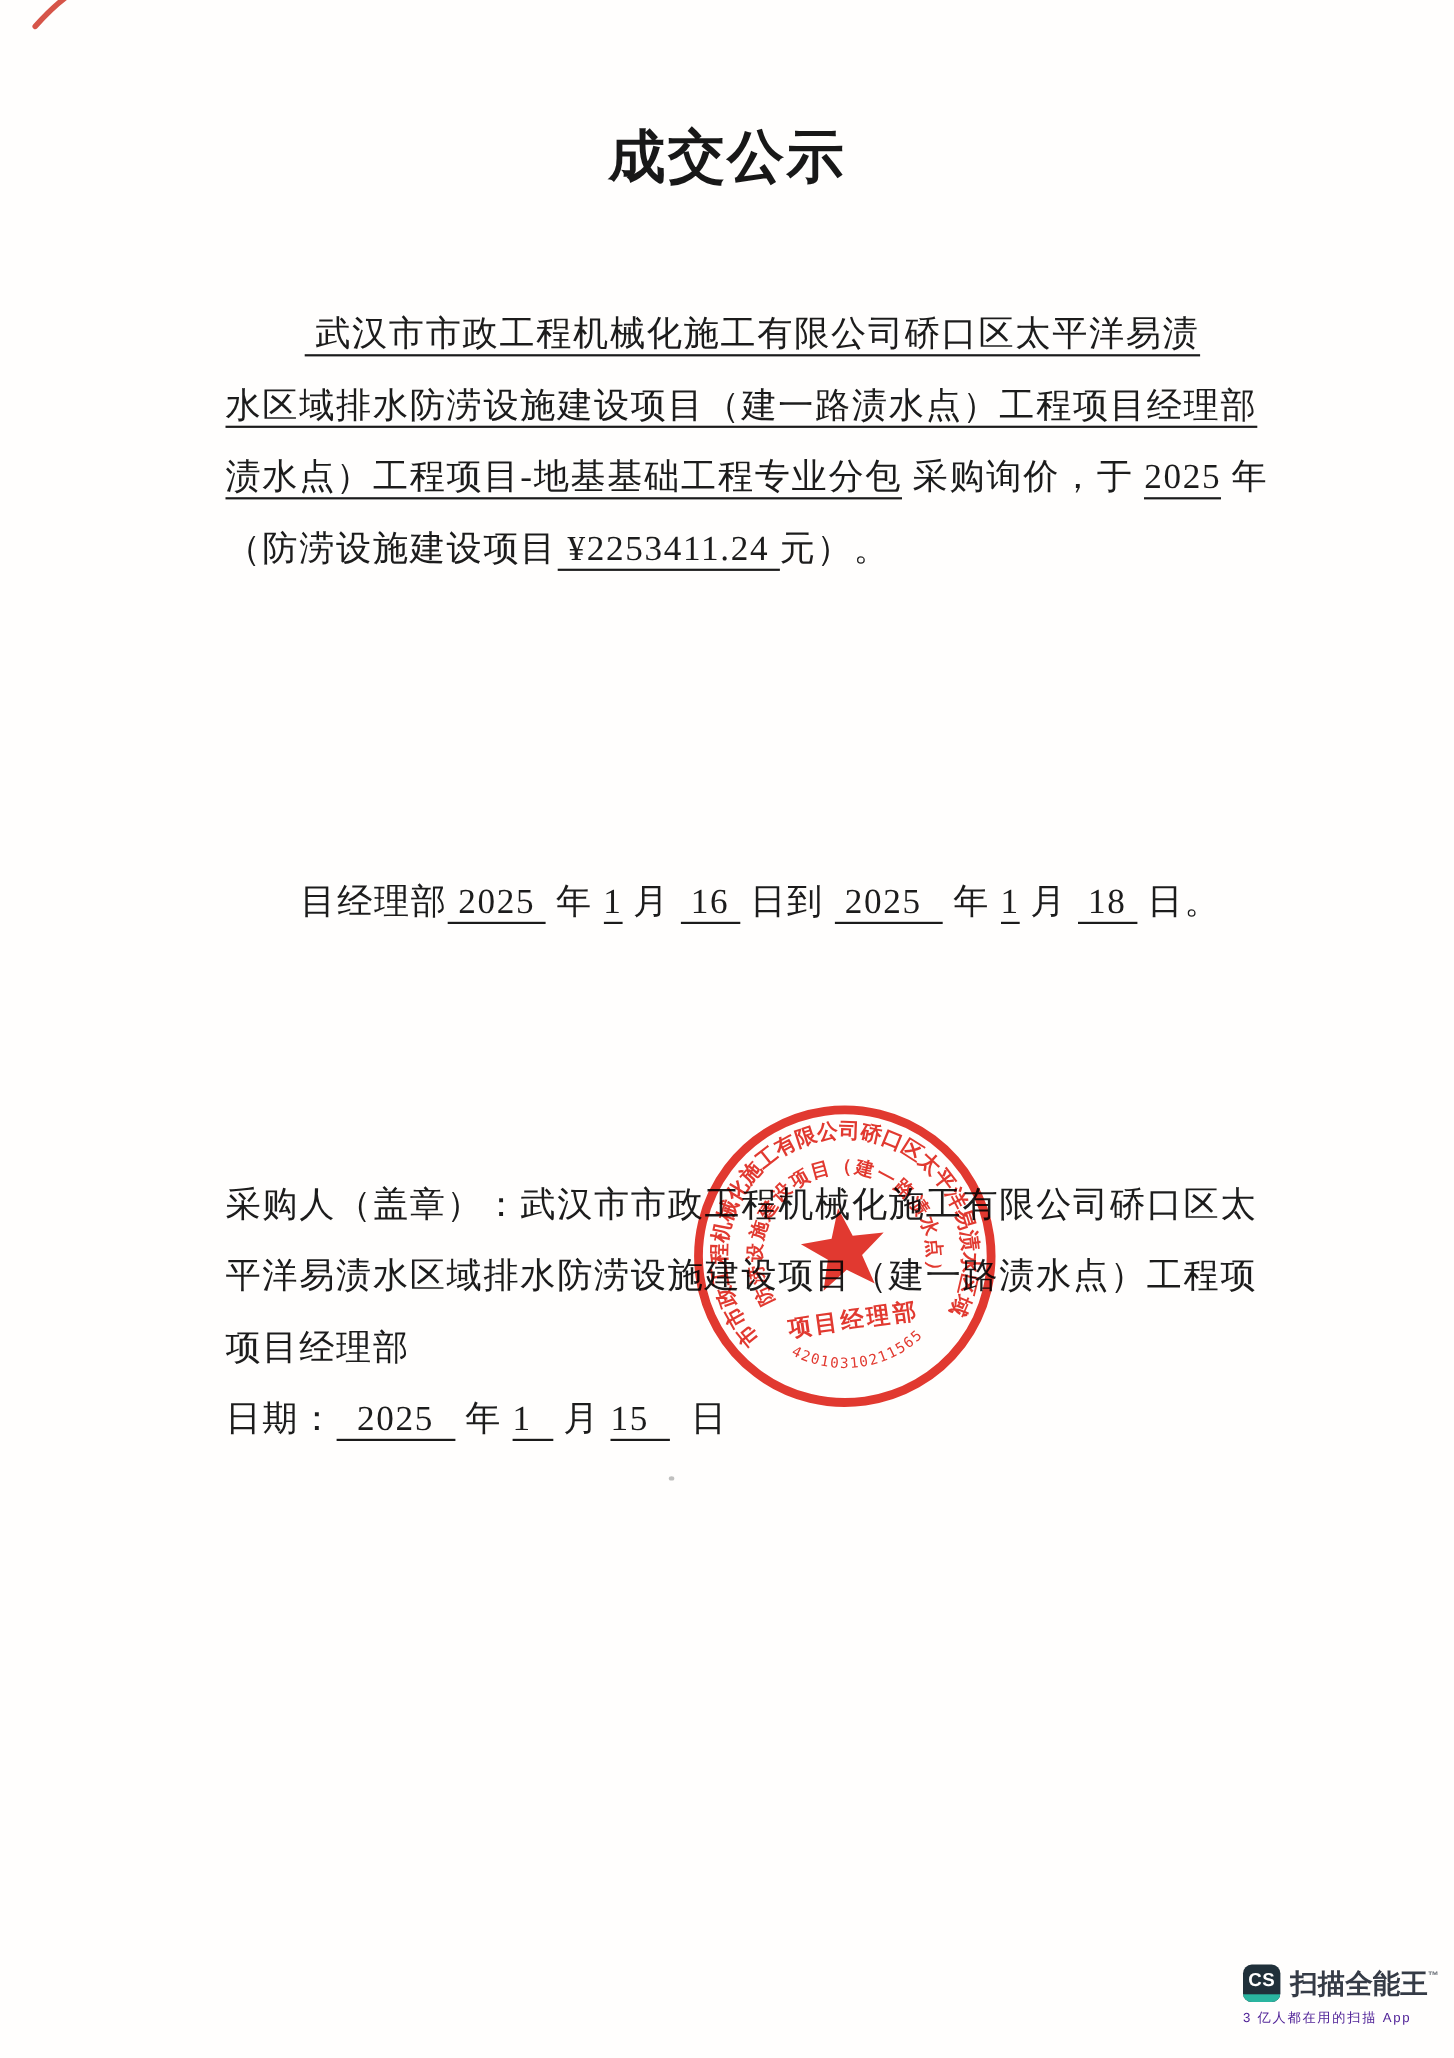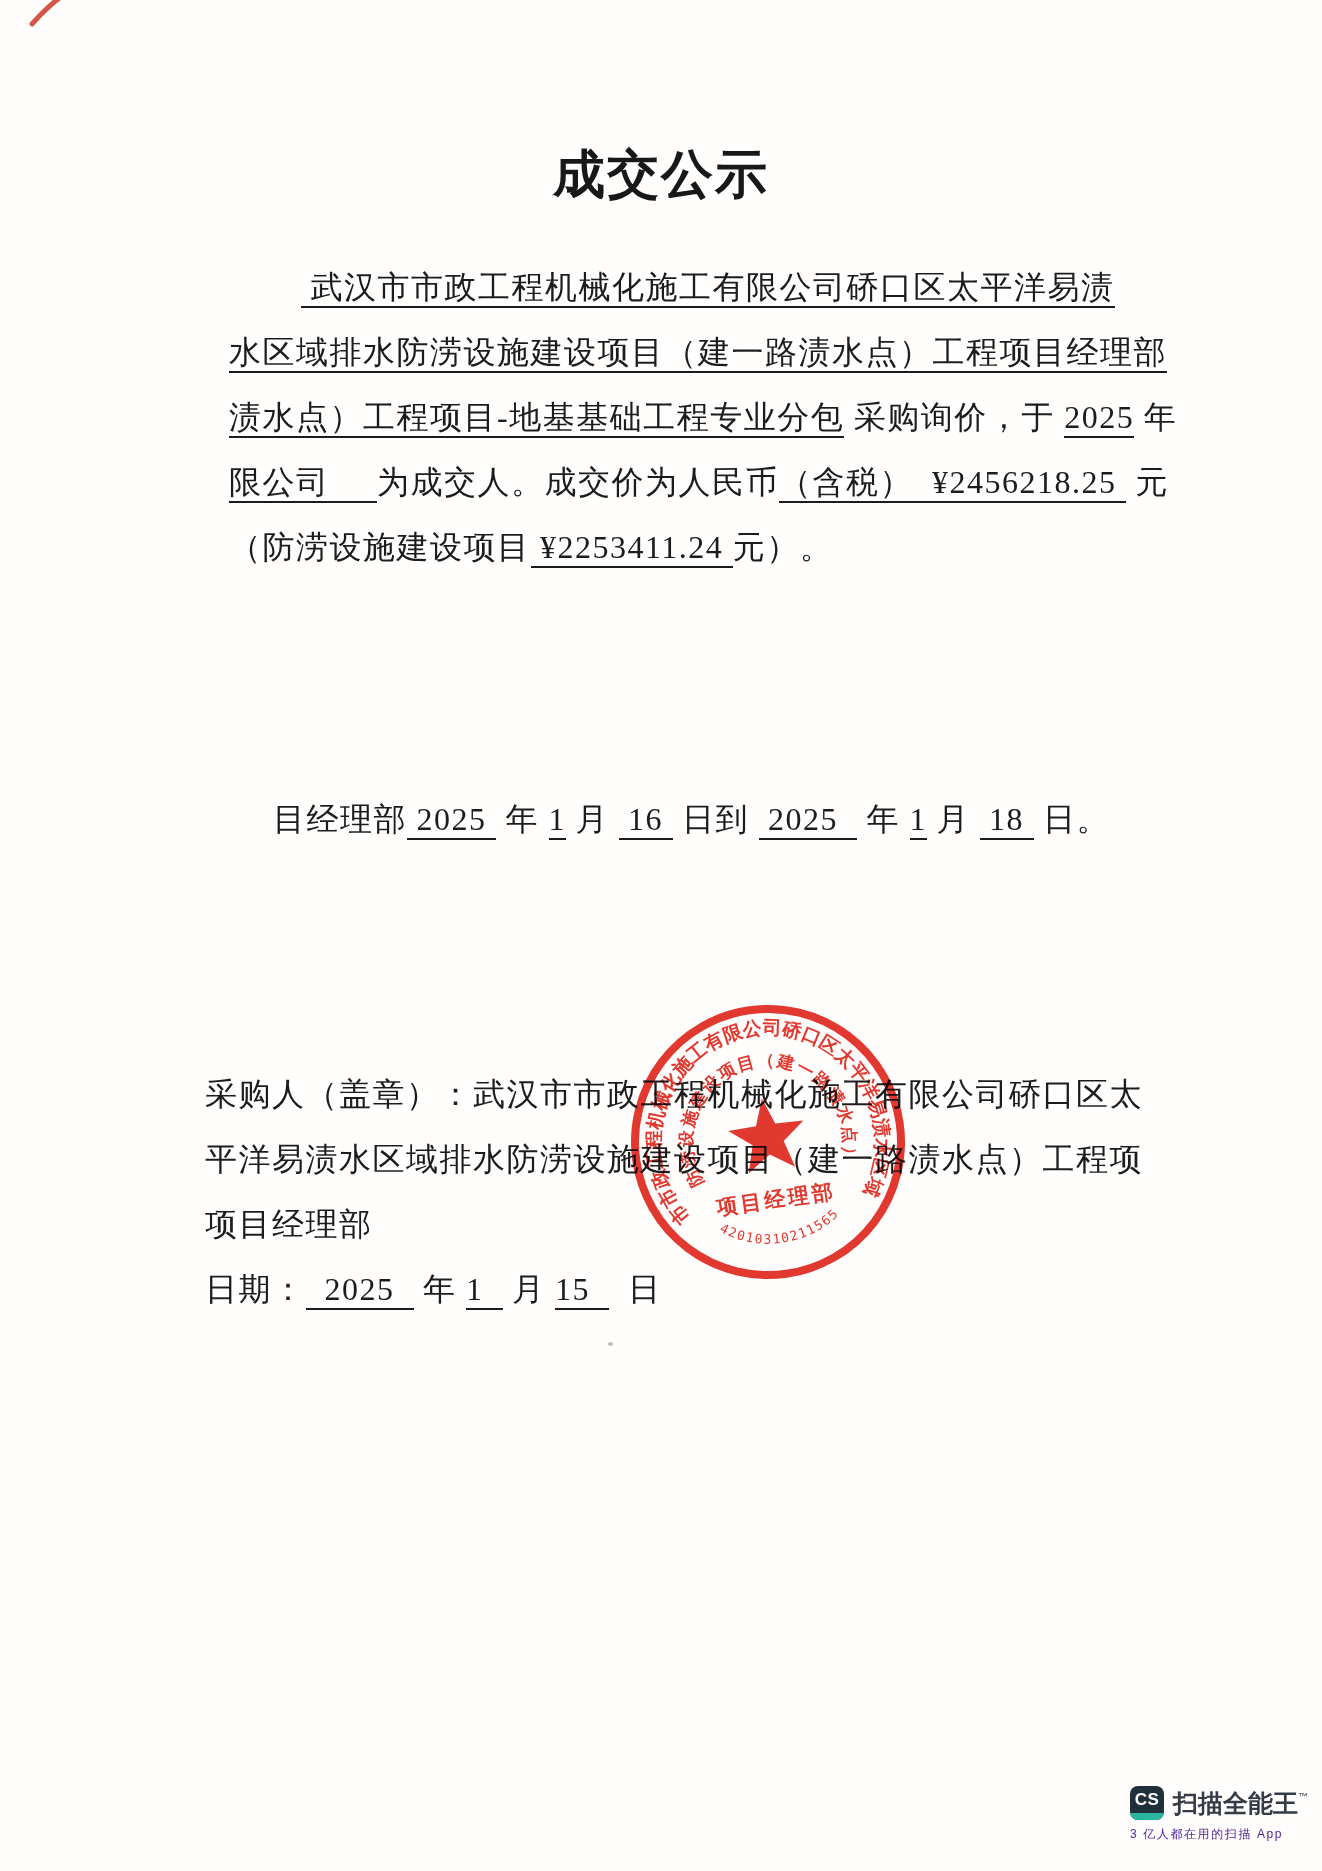--- a/index.html
+++ b/index.html
@@ -3,27 +3,27 @@
 <meta charset="utf-8">
 <style>
   html,body { margin:0; padding:0; background:#ffffff; }
   .page {
     position:relative; width:1322px; height:1871px;
     background:#fffefd; overflow:hidden;
     font-family:"Liberation Serif","DejaVu Serif",serif;
     color:#1c1c1c;
   }
   .doc-title {
-    position:absolute; top:140px; left:0; width:100%;
+    position:absolute; top:108px; left:0; width:100%;
     text-align:center; font-size:52px; font-weight:700;
     letter-spacing:2px; color:#181818;
   }
   .para { position:absolute; left:205px; width:960px; font-size:32px; letter-spacing:1.5px; }
   .para .line { height:65px; line-height:65px; white-space:nowrap; }
-  .p1 { top:255px;margin-left:24px; }
+  .p1 { top:271px; }
   .p1 .line.first { text-indent:72px; }
   .p2 { top:787px; }
   .p2 .line { text-indent:68px; }
   .p3 { top:1062px; }
   .u { border-bottom:2px solid #1b1b1b; padding-bottom:1px; }
   
   .stamp { position:absolute; left:618px; top:992px; width:300px; height:300px;
            mix-blend-mode:multiply; opacity:0.92; }
   
   .corner-mark { position:absolute; left:18px; top:-4px; width:60px; height:40px; opacity:.85; }
@@ -60,23 +60,20 @@
 
   <div class="para p1">
     <div class="line first">
       <span class="u">&nbsp;武汉市市政工程机械化施工有限公司硚口区太平洋易渍</span>
     </div>
     <div class="line">
       <span class="u">水区域排水防涝设施建设项目（建一路渍水点）工程项目经理部</span>
     </div>
     <div class="line">
       <span class="u">渍水点）工程项目-地基基础工程专业分包</span><span>&nbsp;采购询价，于&nbsp;</span><span class="u">2025</span><span>&nbsp;年</span>
-    </div>
-    <div class="line">
-      <span class="u">限公司&nbsp;&nbsp;&nbsp;&nbsp;&nbsp;</span><span>为成交人。成交价为人民币</span><span class="u">（含税）&nbsp;&nbsp;¥2456218.25&nbsp;</span><span>&nbsp;元</span>
     </div>
     <div class="line">
       <span>（防涝设施建设项目</span><span class="u">&nbsp;¥2253411.24&nbsp;</span><span>元）。</span>
     </div>
   </div>
 
   <div class="para p2">
     <div class="line">
       <span>目经理部</span><span class="u">&nbsp;2025&nbsp;</span><span>&nbsp;年&nbsp;</span><span class="u">1</span><span>&nbsp;月&nbsp;</span><span class="u">&nbsp;16&nbsp;</span><span>&nbsp;日到&nbsp;</span><span class="u">&nbsp;2025&nbsp;&nbsp;</span><span>&nbsp;年&nbsp;</span><span class="u">1</span><span>&nbsp;月&nbsp;</span><span class="u">&nbsp;18&nbsp;</span><span>&nbsp;日。</span>
     </div>

